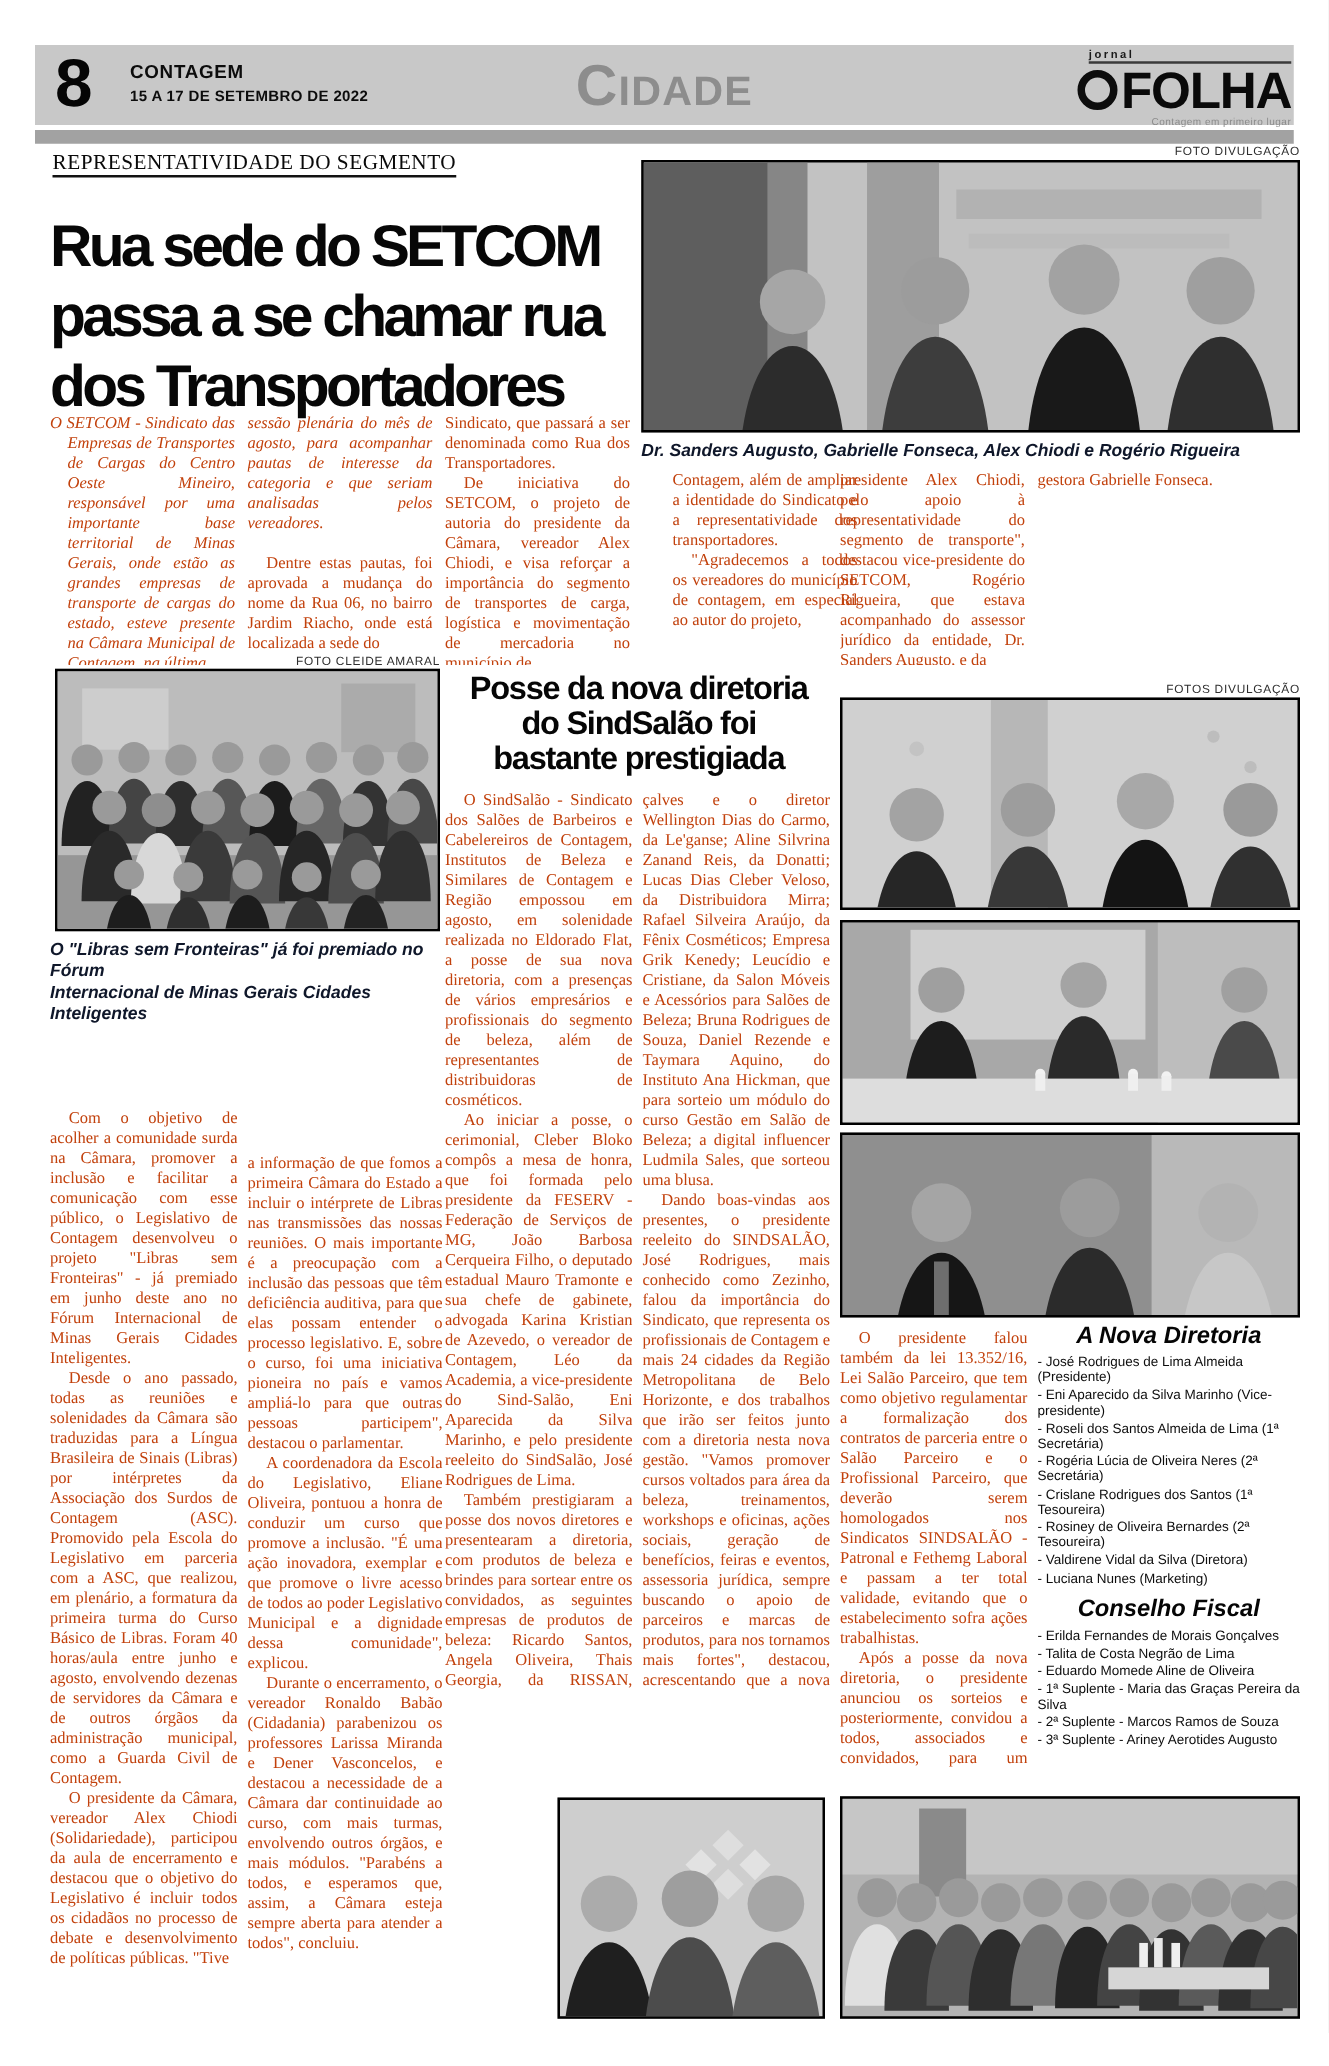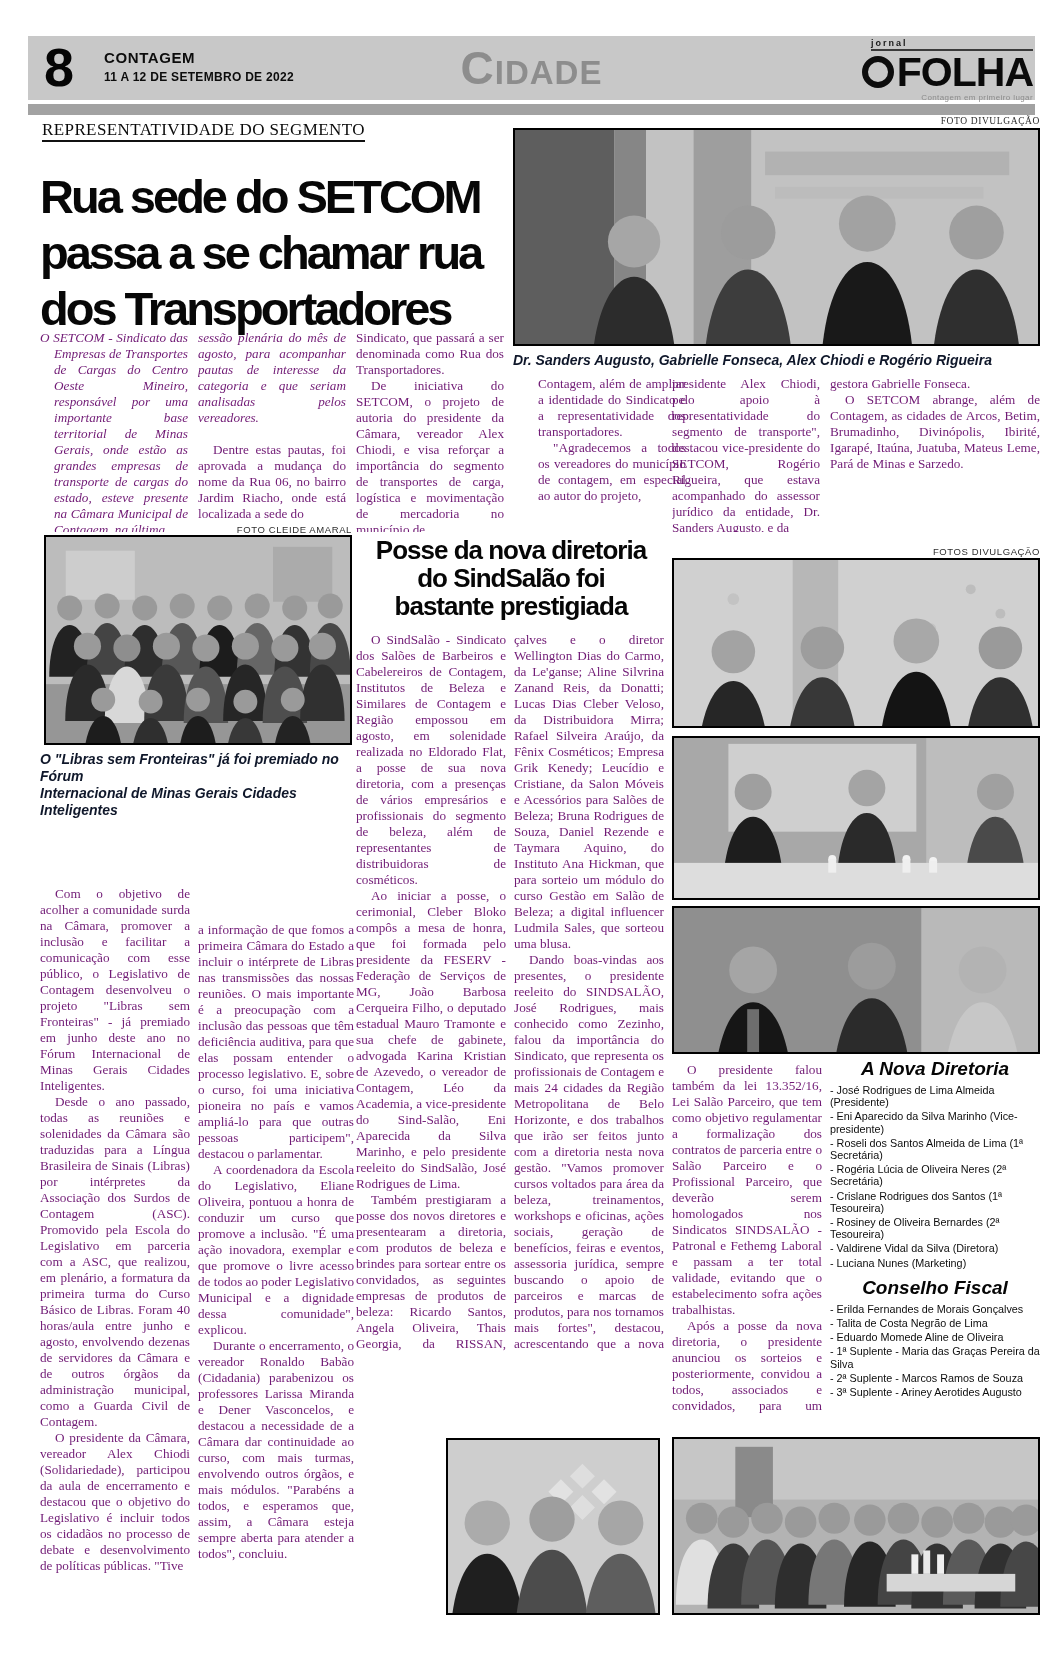--- a/index.html
+++ b/index.html
@@ -28,21 +28,21 @@
   .kicker{left:42px;top:120px;font:17px/19px "Liberation Serif",serif;letter-spacing:.4px;color:#0a0a0a;
           border-bottom:2px solid #111;padding-bottom:1px;}
   .h1{left:40px;top:141px;width:490px;font:bold 47px/56px "Liberation Sans",sans-serif;
       letter-spacing:-3px;color:#070707;margin-top:28px;}
   .h2{font:bold 26px/28px "Liberation Sans",sans-serif;letter-spacing:-1px;text-align:center;color:#060606;}
   .credit{font:9.5px/11px "Liberation Sans",sans-serif;color:#2e2e2e;letter-spacing:.6px;text-align:right;}
   .cap{font:italic bold 14px/17px "Liberation Sans",sans-serif;color:#0f172a;}
   .photo{border:2px solid #000;background:#b5b5b5;overflow:hidden;box-sizing:border-box;}
   .photo svg{display:block;width:100%;height:100%;}
   .body-col{overflow:hidden;}
-  .body-col p{margin:0;font:13.2px/16px "Liberation Serif",serif;text-align:justify;color:#701a75;}
+  .body-col p{margin:0;font:13.2px/16px "Liberation Serif",serif;text-align:justify;color:#c2410c;}
   .body-col p.ind{text-indent:15px;}
   .body-col p.gap{margin-top:16px;}
   .body-col p.it{font-style:italic;}
   .body-col p.hang{padding-left:14px;text-indent:-14px;}
   .ltitle{font:italic bold 19px/21px "Liberation Sans",sans-serif;text-align:center;color:#050505;margin:0 0 5px 0;}
   .ltitle.mt{margin-top:8px;}
   .litem{font:10.8px/12.2px "Liberation Sans",sans-serif;color:#0d0d0d;margin:0 0 2px 0;text-align:left;}
 </style>
 </head>
 <body>
@@ -54,38 +54,38 @@
       <path d="M-18 30 C-18 2 -10 -16 0 -16 C10 -16 18 2 18 30 Z" fill="var(--b,#333)"></path>
     </g>
   </defs>
 </svg>
 
 <div class="sheet">
 
   <div class="abs band"></div>
   <div class="abs pageno">8</div>
   <div class="abs edcity">CONTAGEM</div>
-  <div class="abs eddate">11 A 12 DE SETEMBRO DE 2022</div>
+  <div class="abs eddate">15 A 17 DE SETEMBRO DE 2022</div>
   <div class="abs section">CIDADE</div>
   <div class="abs logo">
     <div class="logo-top">jornal</div>
     <div class="logo-main">
       <span class="ring"></span>
         <span>FOLHA</span>
     </div>
     <div class="logo-tag">Contagem em primeiro lugar</div>
   </div>
   <div class="abs bar"></div>
 
   <div class="abs kicker">REPRESENTATIVIDADE DO SEGMENTO</div>
   <div class="abs h1 pre">Rua sede do SETCOM
 passa a se chamar rua
 dos Transportadores</div>
 
-  <div class="abs credit" style="left:513px;top:116px;width:527px;font-family:Liberation Serif, serif;">FOTO DIVULGAÇÃO</div>
+  <div class="abs credit" style="left:513px;top:116px;width:527px;">FOTO DIVULGAÇÃO</div>
   <div class="abs photo" style="left:513px;top:128px;width:527px;height:218px;">
     <svg viewBox="0 0 527 218" preserveAspectRatio="none">
       <rect width="527" height="218" fill="#c2c2c2"></rect>
       <rect width="100" height="218" fill="#5e5e5e"></rect>
       <rect x="100" width="32" height="218" fill="#868686"></rect>
       <rect x="180" width="58" height="218" fill="#9e9e9e"></rect>
       <rect x="252" y="22" width="246" height="24" fill="#b2b2b2"></rect>
       <rect x="262" y="58" width="210" height="12" fill="#bcbcbc"></rect>
       <use href="#prs" transform="translate(120,188) scale(2.4)" style="--b:#2c2c2c;--h:#a6a6a6"></use>
       <use href="#prs" transform="translate(235,182) scale(2.5)" style="--b:#3d3d3d;--h:#9c9c9c"></use>
@@ -108,21 +108,20 @@
   </div>
   <div class="abs body-col" style="left:514px;top:376px;width:148px;height:156px;margin-left:24px;">
     <p>Contagem, além de ampliar a identidade do Sindicato e a representatividade dos transportadores.</p>
     <p class="ind">"Agradecemos a todos os vereadores do município de contagem, em especial ao autor do projeto,</p>
   </div>
   <div class="abs body-col" style="left:672px;top:376px;width:148px;height:156px;">
     <p>presidente Alex Chiodi, pelo apoio à representatividade do segmento de transporte", destacou vice-presidente do SETCOM, Rogério Rigueira, que estava acompanhado do assessor jurídico da entidade, Dr. Sanders Augusto, e da</p>
   </div>
   <div class="abs body-col" style="left:830px;top:376px;width:210px;height:156px;">
     <p>gestora Gabrielle Fonseca.</p>
-    <p class="ind">O SETCOM abrange, além de Contagem, as cidades de Arcos, Betim, Brumadinho, Divinópolis, Ibirité, Igarapé, Itaúna, Juatuba, Mateus Leme, Pará de Minas e Sarzedo.</p>
   </div>
 
   <div class="abs credit" style="left:40px;top:524px;width:312px;">FOTO CLEIDE AMARAL</div>
   <div class="abs photo" style="left:44px;top:535px;width:308px;height:210px;">
     <svg viewBox="0 0 308 210" preserveAspectRatio="none">
       <rect width="308" height="210" fill="#bcbcbc"></rect>
       <rect y="150" width="308" height="60" fill="#969696"></rect>
       <rect x="20" y="14" width="70" height="50" fill="#cdcdcd"></rect>
       <rect x="230" y="10" width="60" height="56" fill="#ababab"></rect>
       <use href="#prs" transform="translate(24,108) scale(1.15)" style="--b:#222"></use>

